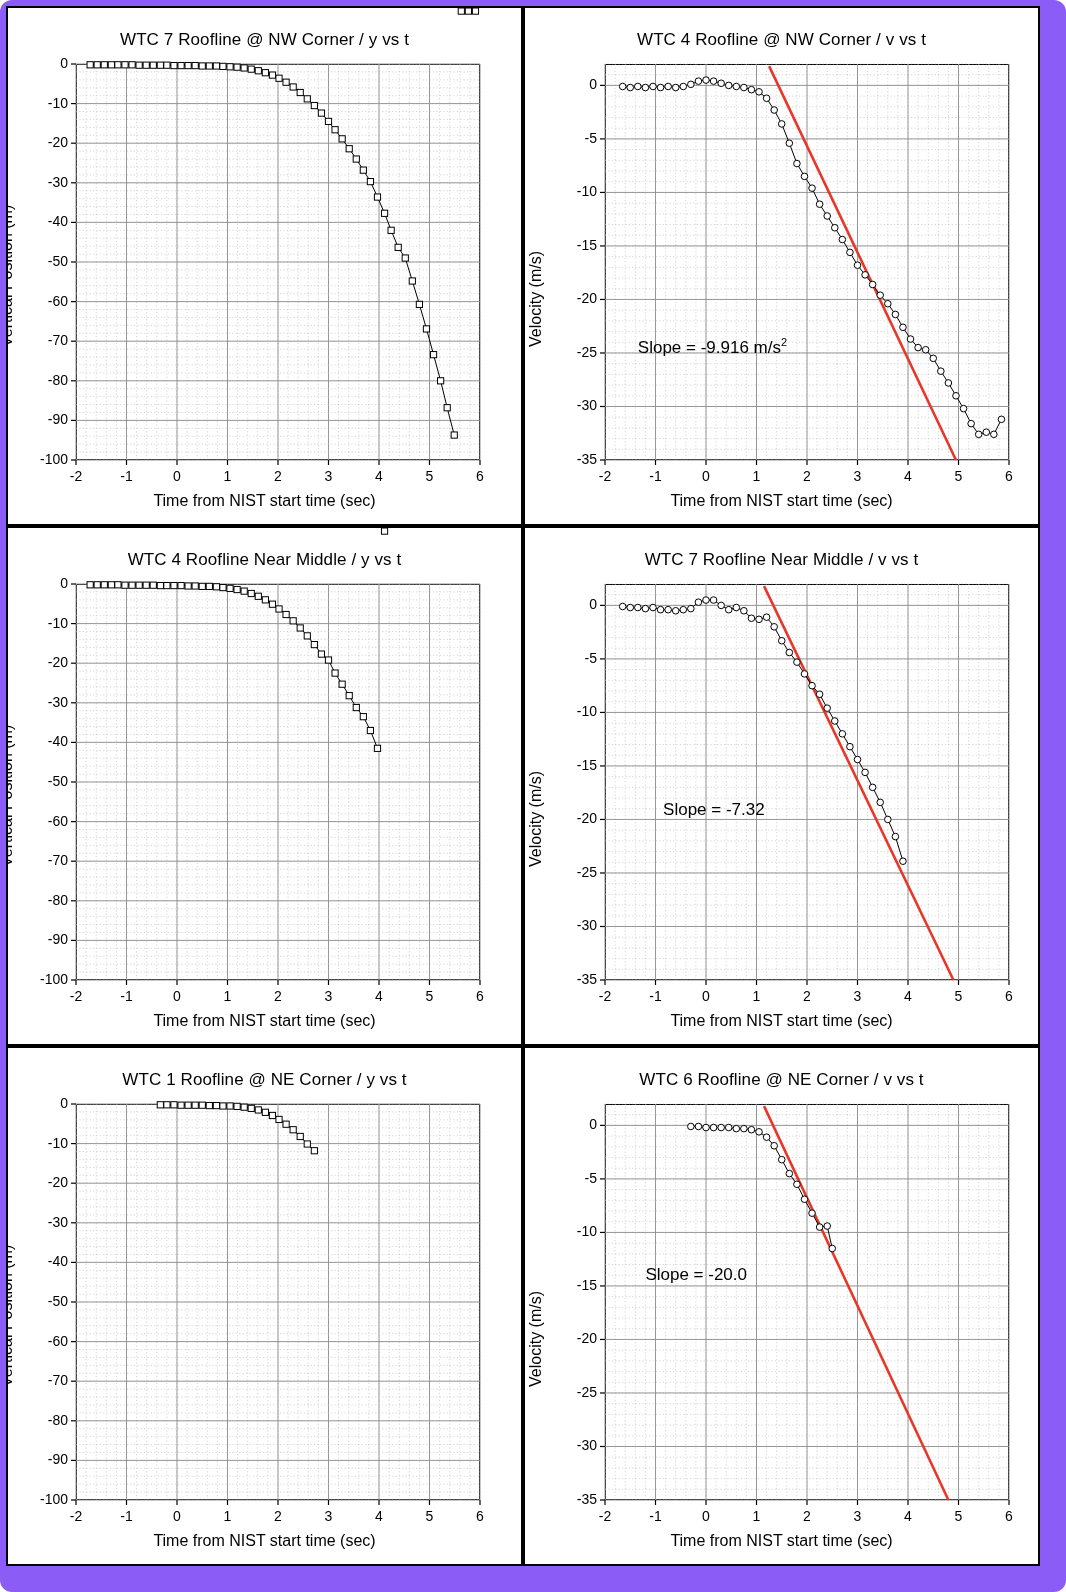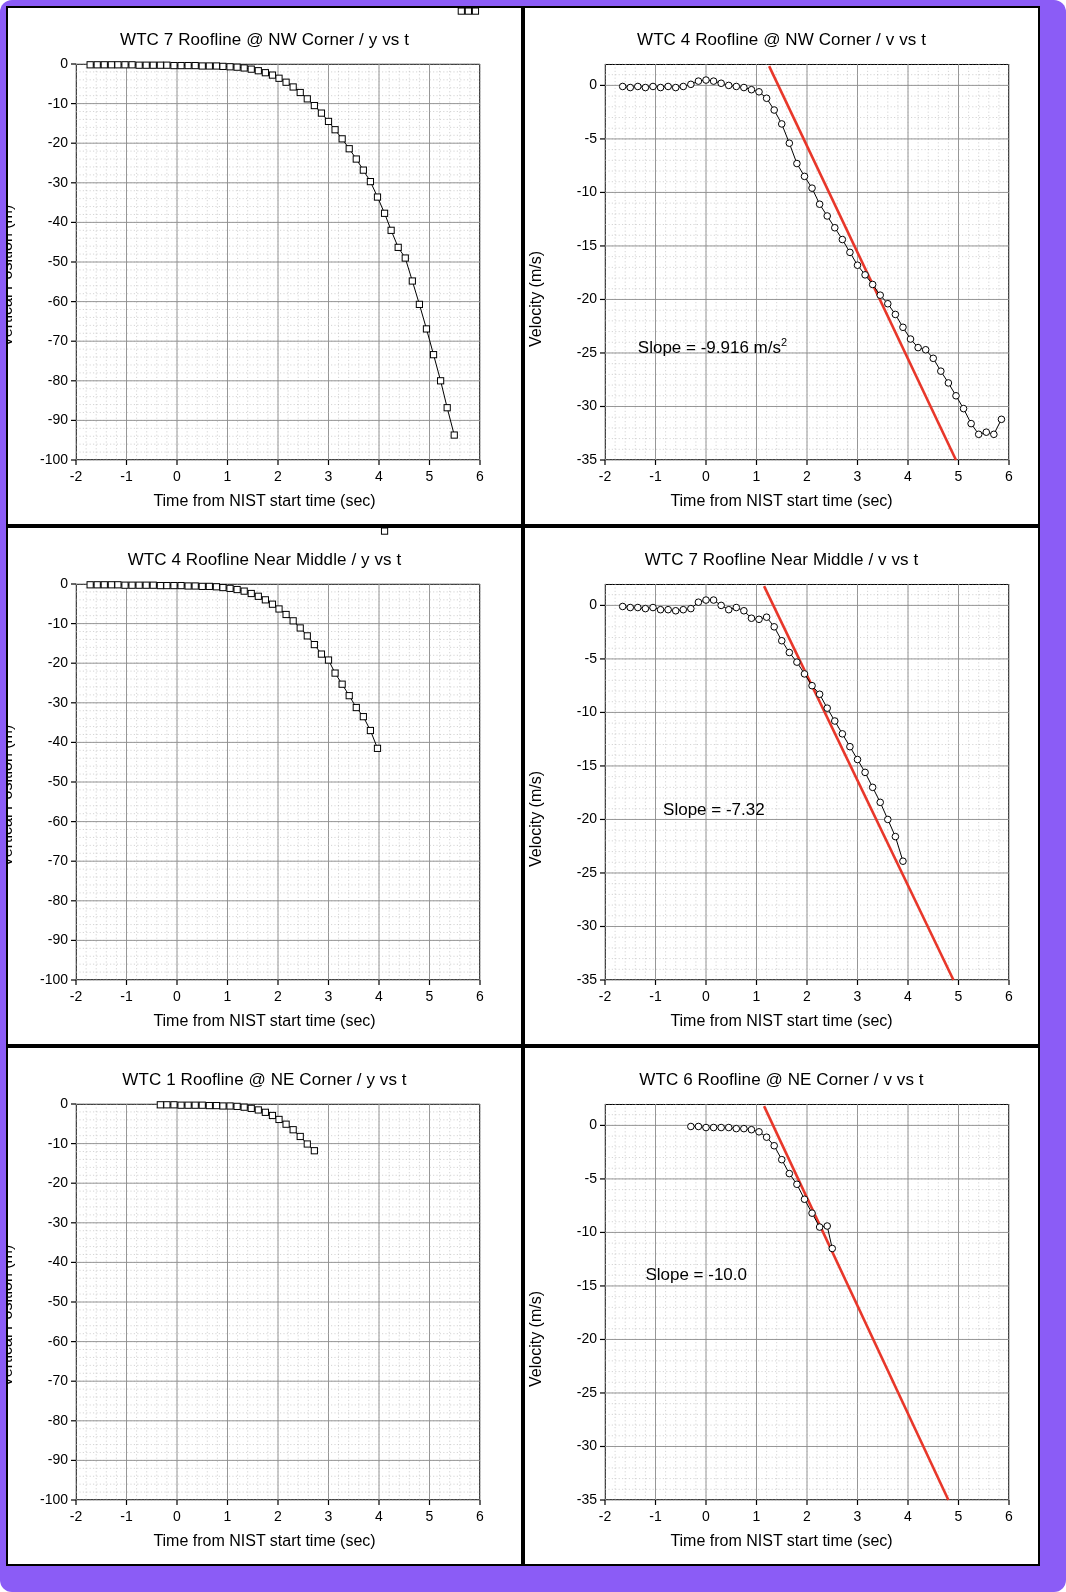--- a/index.html
+++ b/index.html
@@ -1282,18 +1282,18 @@
           <div class="tick-label tick-y" style="left: 30px; top: 68.4054px; width: 42px;">0</div>
           <div class="tick-label tick-y" style="left: 30px; top: 121.919px; width: 42px;">-5</div>
           <div class="tick-label tick-y" style="left: 30px; top: 175.432px; width: 42px;">-10</div>
           <div class="tick-label tick-y" style="left: 30px; top: 228.946px; width: 42px;">-15</div>
           <div class="tick-label tick-y" style="left: 30px; top: 282.459px; width: 42px;">-20</div>
           <div class="tick-label tick-y" style="left: 30px; top: 335.973px; width: 42px;">-25</div>
           <div class="tick-label tick-y" style="left: 30px; top: 389.486px; width: 42px;">-30</div>
           <div class="tick-label tick-y" style="left: 30px; top: 443px; width: 42px;">-35</div>
           <div class="axis-label-x" style="left: 0px; top: 484px;">Time from NIST start time (sec)</div>
           <div class="axis-label-y" style="left: 2px; top: 339px;">Velocity (m/s)</div>
-          <div class="slope-text" style="left: 120.4px; top: 216.541px;">Slope = -10.0</div>
+          <div class="slope-text" style="left: 120.4px; top: 216.541px;">Slope = -20.0</div>
         </div>
     </div>
 
   </div>
 </div>
 
 </body></html>

